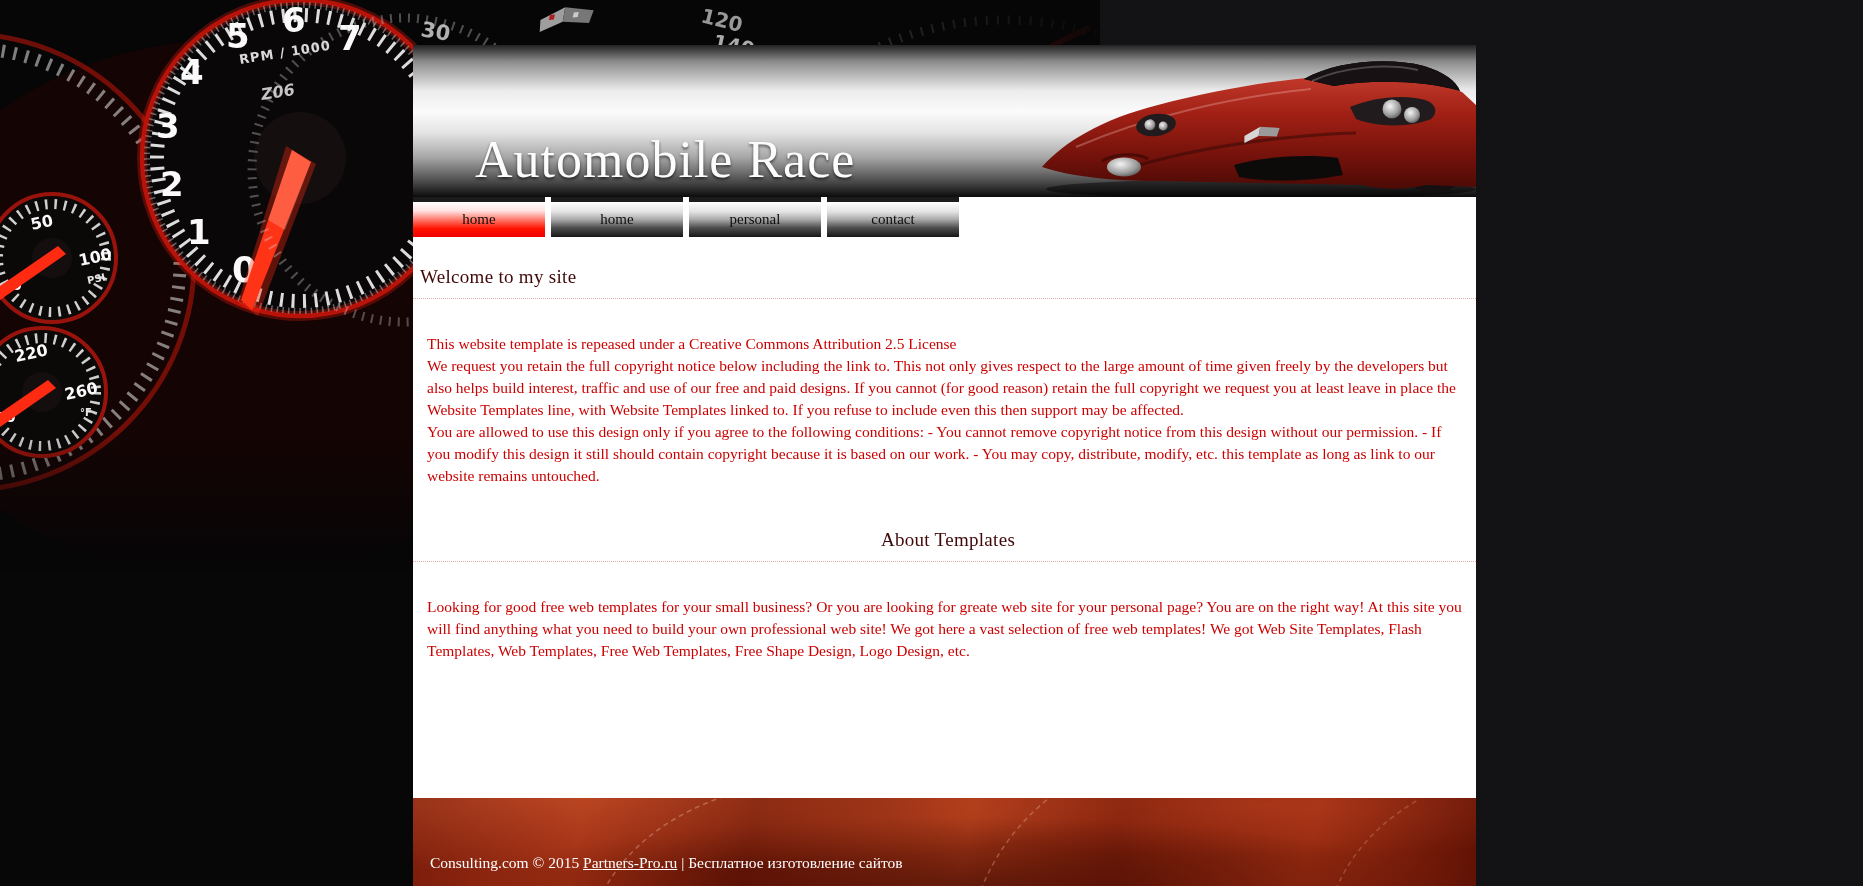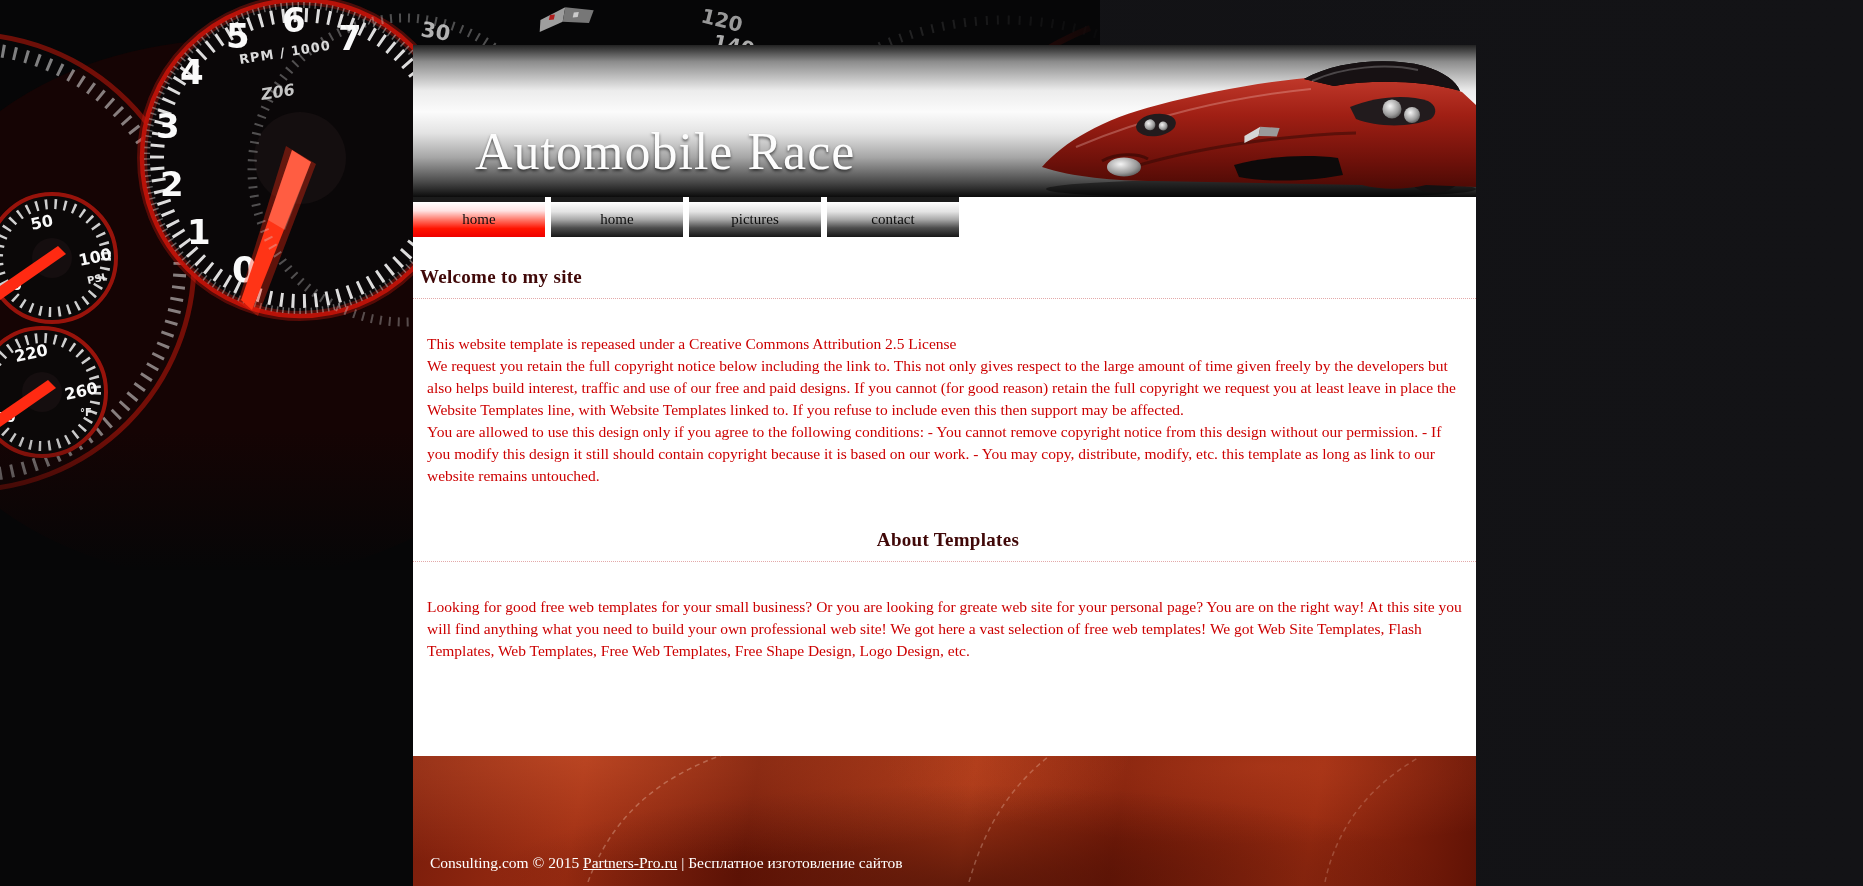--- a/index.html
+++ b/index.html
@@ -11,40 +11,40 @@
   
   .dash-photo { position:absolute; left:0; top:0; z-index:1; }
 
   
   .column { position:absolute; left:413px; top:0; width:1063px; height:886px; z-index:2;
             display:flex; flex-direction:column; }
   .top-strip { height:45px; }
 
   .header { position:relative; height:152px; overflow:hidden;
     background:linear-gradient(180deg,#222 0%,#8c8c8c 11%,#ececec 30%,#fbfbfb 44%,#e3e3e3 58%,#a6a6a6 74%,#4a4a4a 90%,#0b0b0b 100%); }
-  .site-title { position:absolute; left:62px; bottom:16px; font-size:52px; font-weight:400;
+  .site-title { position:absolute; left:62px; bottom:8px; font-size:52px; font-weight:400;
     color:#fcfcfc; letter-spacing:1px; text-shadow:0 2px 3px rgba(0,0,0,.6); }
   .car-art { position:absolute; right:0; bottom:0; }
 
   .nav { height:43px; background:#ffffff; display:flex; gap:6px; }
   .tab { width:132px; height:40px; border-top:5px solid #1b1b1b; display:flex; align-items:center;
     justify-content:center; font-weight:400; font-size:15px; color:#0c0c0c; text-decoration:none;
     background:linear-gradient(180deg,#ffffff 0%,#e3e3e3 28%,#a9a9a9 50%,#4d4d4d 74%,#171717 100%); }
   .tab.active {
     background:linear-gradient(180deg,#ffffff 0%,#ffe3e3 25%,#ff7a6c 50%,#ff1300 76%,#ee0000 100%); }
 
   .content { background:#ffffff; flex:1; padding-bottom:24px; }
-  .section-heading { margin:26px 0 0 0; padding:0 0 10px 7px; font-size:19px; font-weight:700;
+  .section-heading { margin:26px 0 0 0; padding:0 0 10px 7px; font-size:19px; font-weight:400;
     color:#400808; letter-spacing:.3px; border-bottom:1px dotted #e3a9a9; }
   .section-about .section-heading { margin-top:42px;text-align:center; }
   .sec-body { padding:0 14px; }
   .sec-body p { margin:0 0; font-size:15.5px; line-height:1.42; color:#cc0000; }
   .sec-body p:first-child { margin-top:34px; }
 
-  .footer { position:relative; height:130px; overflow:hidden;
+  .footer { position:relative; height:88px; overflow:hidden;
     background:
       radial-gradient(90% 140% at 14% 0%, rgba(255,125,72,.30), rgba(255,125,72,0) 60%),
       radial-gradient(70% 120% at 52% 100%, rgba(42,4,0,.55), rgba(42,4,0,0) 65%),
       radial-gradient(60% 100% at 80% 8%, rgba(255,105,58,.22), rgba(255,105,58,0) 60%),
       linear-gradient(100deg,#7a1d0b 0%,#9d2d12 16%,#701807 32%,#a63616 52%,#7c1e0a 66%,#962a10 84%,#601205 100%); font-family: Liberation Serif, serif; }
   .stitches { position:absolute; left:0; top:0; }
   .footer-text { position:absolute; left:17px; bottom:14px; font-size:15.5px; color:#ffffff; }
   .footer-link { color:#ffffff; text-decoration:underline; }
 </style>
 </head>
@@ -202,21 +202,21 @@
         <path d="M 228 120 C 260 111 302 109 332 113 L 337 130 C 300 137 258 137 233 132 Z" fill="#0d0a0a"></path>
         <ellipse cx="118" cy="122" rx="17" ry="9.5" fill="url(#lightLens)"></ellipse>
         <path d="M 96 116 C 110 108 132 108 142 114" fill="none" stroke="#2e0703" stroke-width="3" opacity="0.6"></path>
       </svg>
       <h1 class="site-title">Automobile Race</h1>
     </div>
 
     <nav class="nav">
       <a class="tab active" href="#">home</a>
       <a class="tab" href="#">home</a>
-      <a class="tab" href="#">pictures</a>
+      <a class="tab" href="#">personal</a>
       <a class="tab" href="#">contact</a>
     </nav>
 
     <main class="content">
       <section class="section-welcome">
         <h2 class="section-heading">Welcome to my site</h2>
         <div class="sec-body">
           <p>This website template is repeased under a Creative Commons Attribution 2.5 License</p>
           <p>We request you retain the full copyright notice below including the link to. This not only gives respect to the large amount of time given freely by the developers but also helps build interest, traffic and use of our free and paid designs. If you cannot (for good reason) retain the full copyright we request you at least leave in place the Website Templates line, with Website Templates linked to. If you refuse to include even this then support may be affected.</p>
           <p>You are allowed to use this design only if you agree to the following conditions: - You cannot remove copyright notice from this design without our permission. - If you modify this design it still should contain copyright because it is based on our work. - You may copy, distribute, modify, etc. this template as long as link to our website remains untouched.</p>

